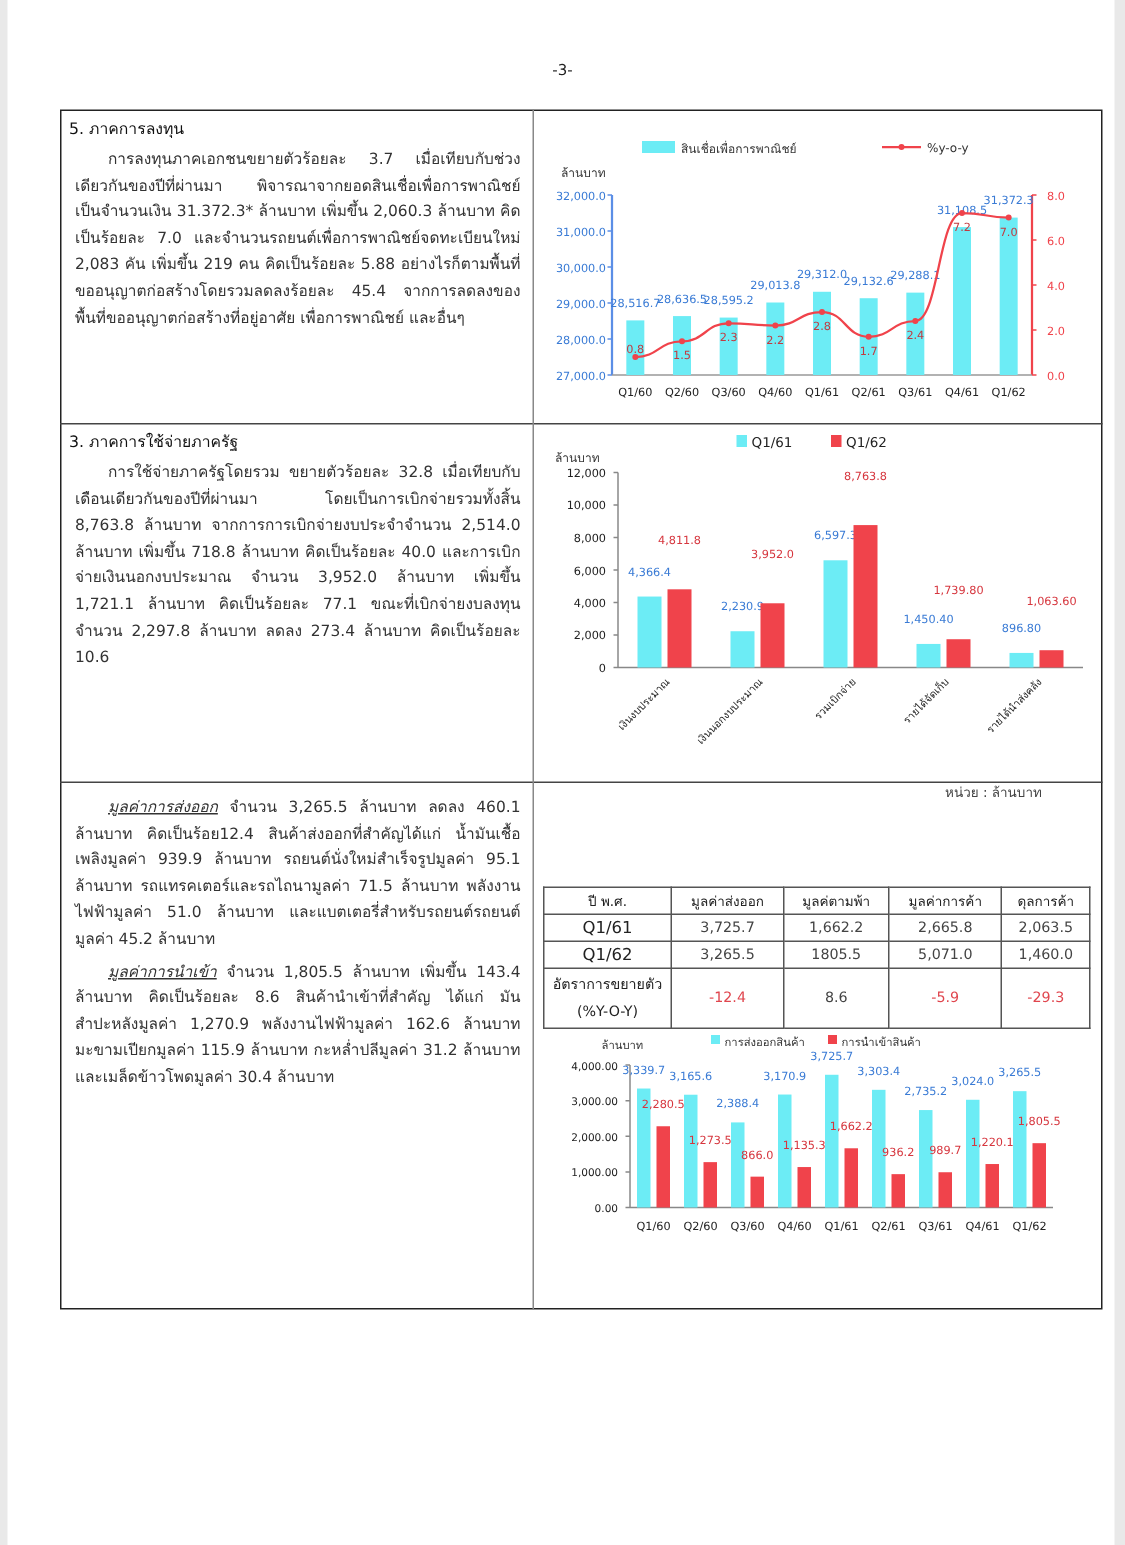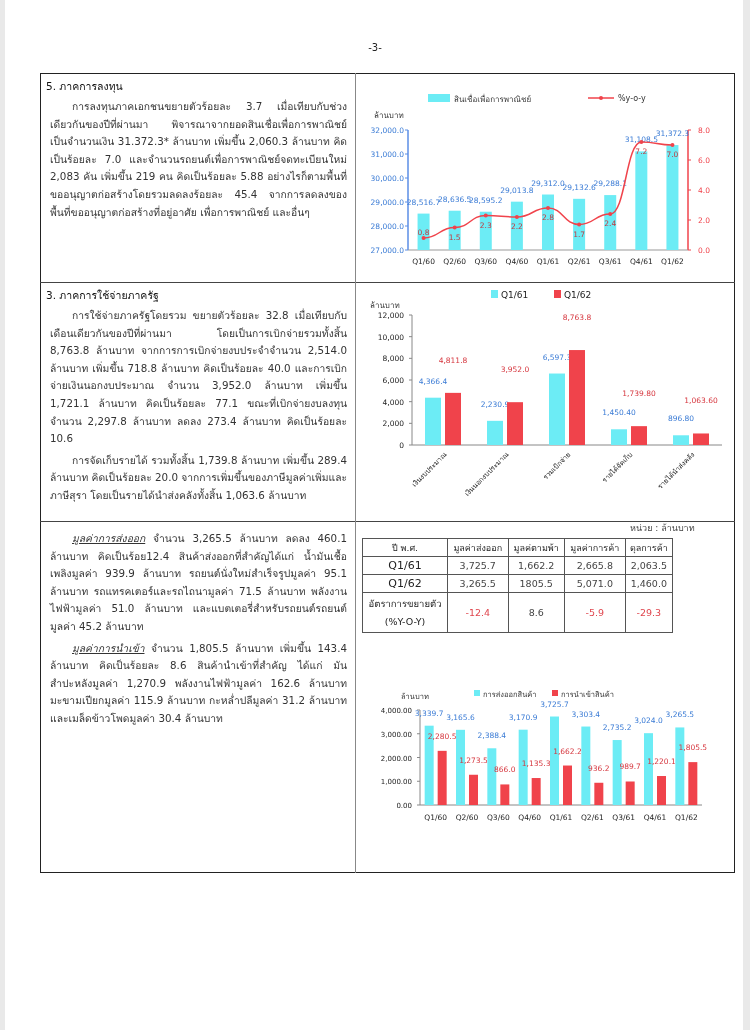--- a/index.html
+++ b/index.html
@@ -9,21 +9,21 @@
   .page-num { position:absolute; left:0; width:750px; top:42px; text-align:center; font-size:10px; color:#222; }
   .grid { position:absolute; left:40px; top:73px; width:695px; height:800px; border:1.2px solid #222; box-sizing:border-box; }
   .hline { position:absolute; left:40px; width:695px; height:0; border-top:1.2px solid #444; }
   .vline { position:absolute; left:355px; top:73px; width:0; height:800px; border-left:1px solid #888; }
   .sec { position:absolute; left:46px; width:305px; font-size:10.3px; line-height:17.6px; color:#333; }
   .sec h3 { margin:0; font-size:10.5px; font-weight:normal; color:#111; line-height:16px; }
   .sec p { margin:4px; text-align:justify; text-indent:22px; }
   .sec p.ul span.u { text-decoration:underline; font-style:italic; }
   .chart { position:absolute; }
   svg text { font-family:"DejaVu Sans", sans-serif; }
-  .tbl { position:absolute; left:362px; top:538px; width:311px; border-collapse:collapse; font-size:9.5px; color:#444; }
+  .tbl { position:absolute; left:362px; top:591px; width:365px; border-collapse:collapse; font-size:9.5px; color:#444; }
   .tbl th, .tbl td { border:1px solid #555; text-align:center; padding:0; height:17px; }
   .tbl th { font-weight:normal; color:#222; font-size:9px; }
   .tbl td.lbl { font-size:11px; color:#222; }
   .tbl td.neg { color:#e0464e; }
   .unit { position:absolute; left:630px; top:521px; font-size:9px; color:#444; }
 </style>
 </head>
 <body>
 
 <div class="page"></div>
@@ -35,21 +35,20 @@
 <div class="vline"></div>
 
 <div class="sec" style="top:78px">
   <h3>5. ภาคการลงทุน</h3>
   <p>การลงทุนภาคเอกชนขยายตัวร้อยละ 3.7 เมื่อเทียบกับช่วงเดียวกันของปีที่ผ่านมา พิจารณาจากยอดสินเชื่อเพื่อการพาณิชย์ เป็นจำนวนเงิน 31.372.3* ล้านบาท เพิ่มขึ้น 2,060.3 ล้านบาท คิดเป็นร้อยละ 7.0 และจำนวนรถยนต์เพื่อการพาณิชย์จดทะเบียนใหม่ 2,083 คัน เพิ่มขึ้น 219 คน คิดเป็นร้อยละ 5.88 อย่างไรก็ตามพื้นที่ขออนุญาตก่อสร้างโดยรวมลดลงร้อยละ 45.4 จากการลดลงของพื้นที่ขออนุญาตก่อสร้างที่อยู่อาศัย เพื่อการพาณิชย์ และอื่นๆ</p>
 </div>
 
 <div class="sec" style="top:287px">
   <h3>3. ภาคการใช้จ่ายภาครัฐ</h3>
   <p>การใช้จ่ายภาครัฐโดยรวม ขยายตัวร้อยละ 32.8 เมื่อเทียบกับเดือนเดียวกันของปีที่ผ่านมา โดยเป็นการเบิกจ่ายรวมทั้งสิ้น 8,763.8 ล้านบาท จากการการเบิกจ่ายงบประจำจำนวน 2,514.0 ล้านบาท เพิ่มขึ้น 718.8 ล้านบาท คิดเป็นร้อยละ 40.0 และการเบิกจ่ายเงินนอกงบประมาณ จำนวน 3,952.0 ล้านบาท เพิ่มขึ้น 1,721.1 ล้านบาท คิดเป็นร้อยละ 77.1 ขณะที่เบิกจ่ายงบลงทุน จำนวน 2,297.8 ล้านบาท ลดลง 273.4 ล้านบาท คิดเป็นร้อยละ 10.6</p>
-  <p>การจัดเก็บรายได้ รวมทั้งสิ้น 1,739.8 ล้านบาท เพิ่มขึ้น 289.4 ล้านบาท คิดเป็นร้อยละ 20.0 จากการเพิ่มขึ้นของภาษีมูลค่าเพิ่มและภาษีสุรา โดยเป็นรายได้นำส่งคลังทั้งสิ้น 1,063.6 ล้านบาท</p>
 </div>
 
 <div class="sec" style="top:526px">
   <p class="ul"><span class="u">มูลค่าการส่งออก</span><span> จำนวน 3,265.5 ล้านบาท ลดลง 460.1 ล้านบาท คิดเป็นร้อย12.4 สินค้าส่งออกที่สำคัญได้แก่ น้ำมันเชื้อเพลิงมูลค่า 939.9 ล้านบาท รถยนต์นั่งใหม่สำเร็จรูปมูลค่า 95.1 ล้านบาท รถแทรคเตอร์และรถไถนามูลค่า 71.5 ล้านบาท พลังงานไฟฟ้ามูลค่า 51.0 ล้านบาท และแบตเตอรี่สำหรับรถยนต์รถยนต์มูลค่า 45.2 ล้านบาท</span></p>
   <p class="ul"><span class="u">มูลค่าการนำเข้า</span><span> จำนวน 1,805.5 ล้านบาท เพิ่มขึ้น 143.4 ล้านบาท คิดเป็นร้อยละ 8.6 สินค้านำเข้าที่สำคัญ ได้แก่ มันสำปะหลังมูลค่า 1,270.9 พลังงานไฟฟ้ามูลค่า 162.6 ล้านบาท มะขามเปียกมูลค่า 115.9  ล้านบาท กะหล่ำปลีมูลค่า 31.2 ล้านบาท และเมล็ดข้าวโพดมูลค่า 30.4 ล้านบาท</span></p>
 </div>
 
 <svg class="chart" id="chart1" style="left:356px;top:80px" width="378" height="200">
     <rect x="72" y="14" width="22" height="8" fill="#6cecf5"></rect>
     <text x="98" y="22" font-size="8" fill="#333">สินเชื่อเพื่อการพาณิชย์</text>

